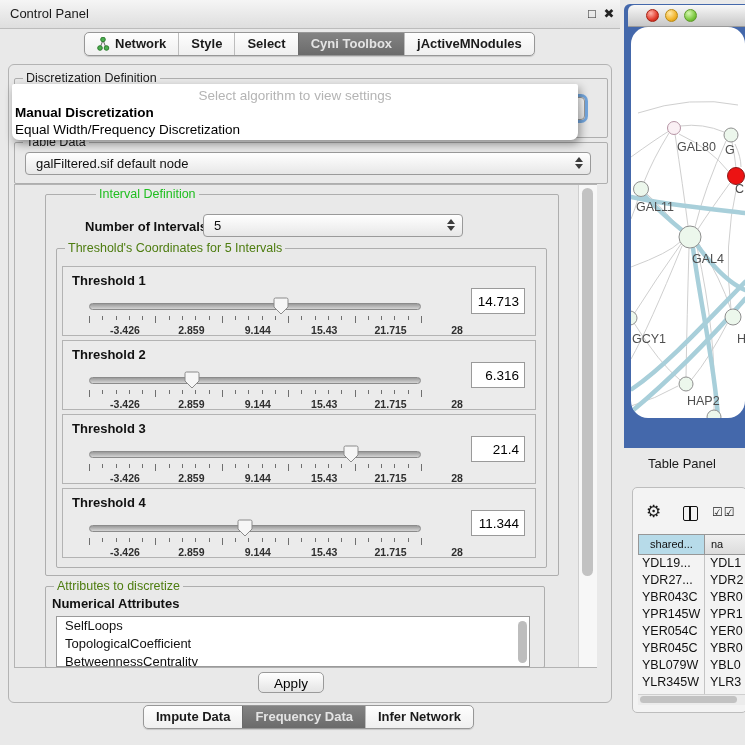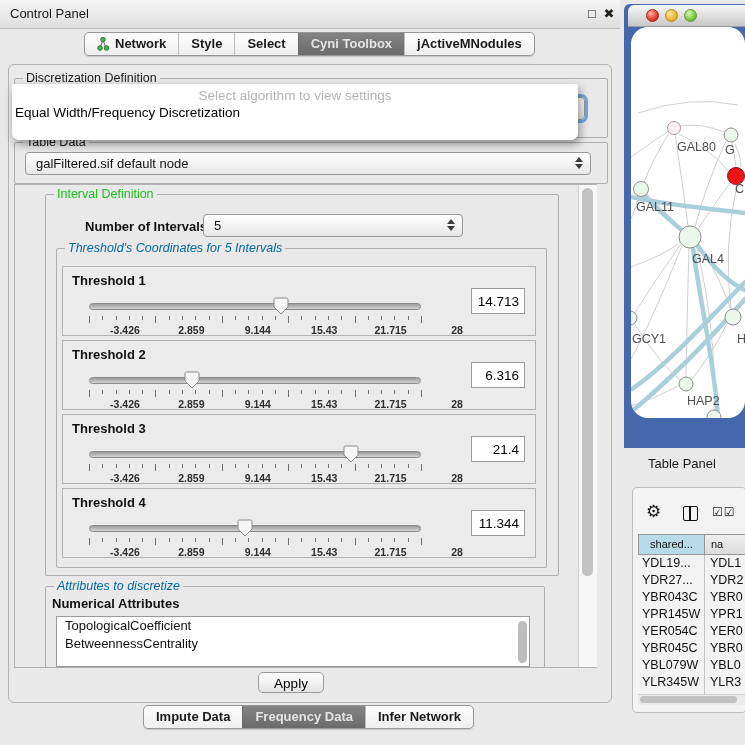--- a/index.html
+++ b/index.html
@@ -20,22 +20,22 @@
           border-left:1px solid #bdbdbd;white-space:nowrap;display:flex;align-items:center;gap:5px;}
   .seg .s:first-child{border-left:none;}
   .seg .s.active{background:linear-gradient(#838383,#6b6b6b);color:#e4e4e4;border-left-color:#6b6b6b;}
 
   
   .outer-panel{left:8px;top:64px;width:602px;height:637px;border:1px solid #b3b3b3;border-radius:6px;background:#e9e9e9;}
 
   
   .group{border:1px solid #aeaeae;border-radius:2px;}
   .gtitle{position:absolute;top:-8px;left:8px;background:#e9e9e9;padding:0 3px;font-size:12.5px;color:#1a1a1a;}
-  .gtitle.green{color:#1fbe1f;}
-  .gtitle.blue{color:#0369a1;font-style:italic;}
+  .gtitle.green{color:#1fbe1f;margin-left:42px;}
+  .gtitle.blue{color:#4d7c0f;}
 
   
   .combo{background:linear-gradient(#ffffff,#e7e7e7);border:1px solid #9a9a9a;border-radius:4px;
          font-size:13px;line-height:22px;padding-left:10px;box-sizing:border-box;height:23px;}
   .combo .spin{position:absolute;right:7px;top:4px;display:flex;flex-direction:column;gap:2px;}
   .combo .up{width:0;height:0;border-left:4px solid transparent;border-right:4px solid transparent;border-bottom:5px solid #3c3c3c;}
   .combo .dn{width:0;height:0;border-left:4px solid transparent;border-right:4px solid transparent;border-top:5px solid #3c3c3c;}
   .combo.focused{box-shadow:0 0 0 3px rgba(95,155,220,.85);}
 
   
@@ -143,20 +143,21 @@
   <div class="combo focused" style="position:absolute;left:10px;top:18px;width:560px;">
     <div class="spin">
         <div class="up"></div>
         <div class="dn"></div>
       </div>
   </div>
 </div>
 
 <div class="abs popup">
   <div class="hint">Select algorithm to view settings</div>
+  <div class="it bold">Manual Discretization</div>
   <div class="it">Equal Width/Frequency Discretization</div>
 </div>
 
 <div class="abs group" style="left:14px;top:142px;width:592px;height:40px;">
   <span class="gtitle">Table Data</span>
   <div class="combo" style="position:absolute;left:10px;top:9px;width:566px;">
     <span>galFiltered.sif default node</span>
     <div class="spin">
         <div class="up"></div>
         <div class="dn"></div>
@@ -369,20 +370,21 @@
   </div>
   <input class="value-box" value="11.344" style="">
 </div>
 
 <div class="abs group" style="left:45px;top:586px;width:498px;height:80px;">
   <span class="gtitle blue">Attributes to discretize</span>
 </div>
 <div class="abs" style="left:52px;top:596px;font-size:13px;font-weight:bold;">Numerical Attributes</div>
 <div class="abs attr-list" id="attr-list">
   <div class="list-thumb"></div>
+<div class="attr-item">SelfLoops</div>
     <div class="attr-item">TopologicalCoefficient</div>
     <div class="attr-item">BetweennessCentrality</div>
   </div>
 
 <button class="abs apply-btn">Apply</button>
 
 <div class="abs seg" style="left:143px;top:705px;">
   <div class="s">
       <span>Impute Data</span>
     </div>

